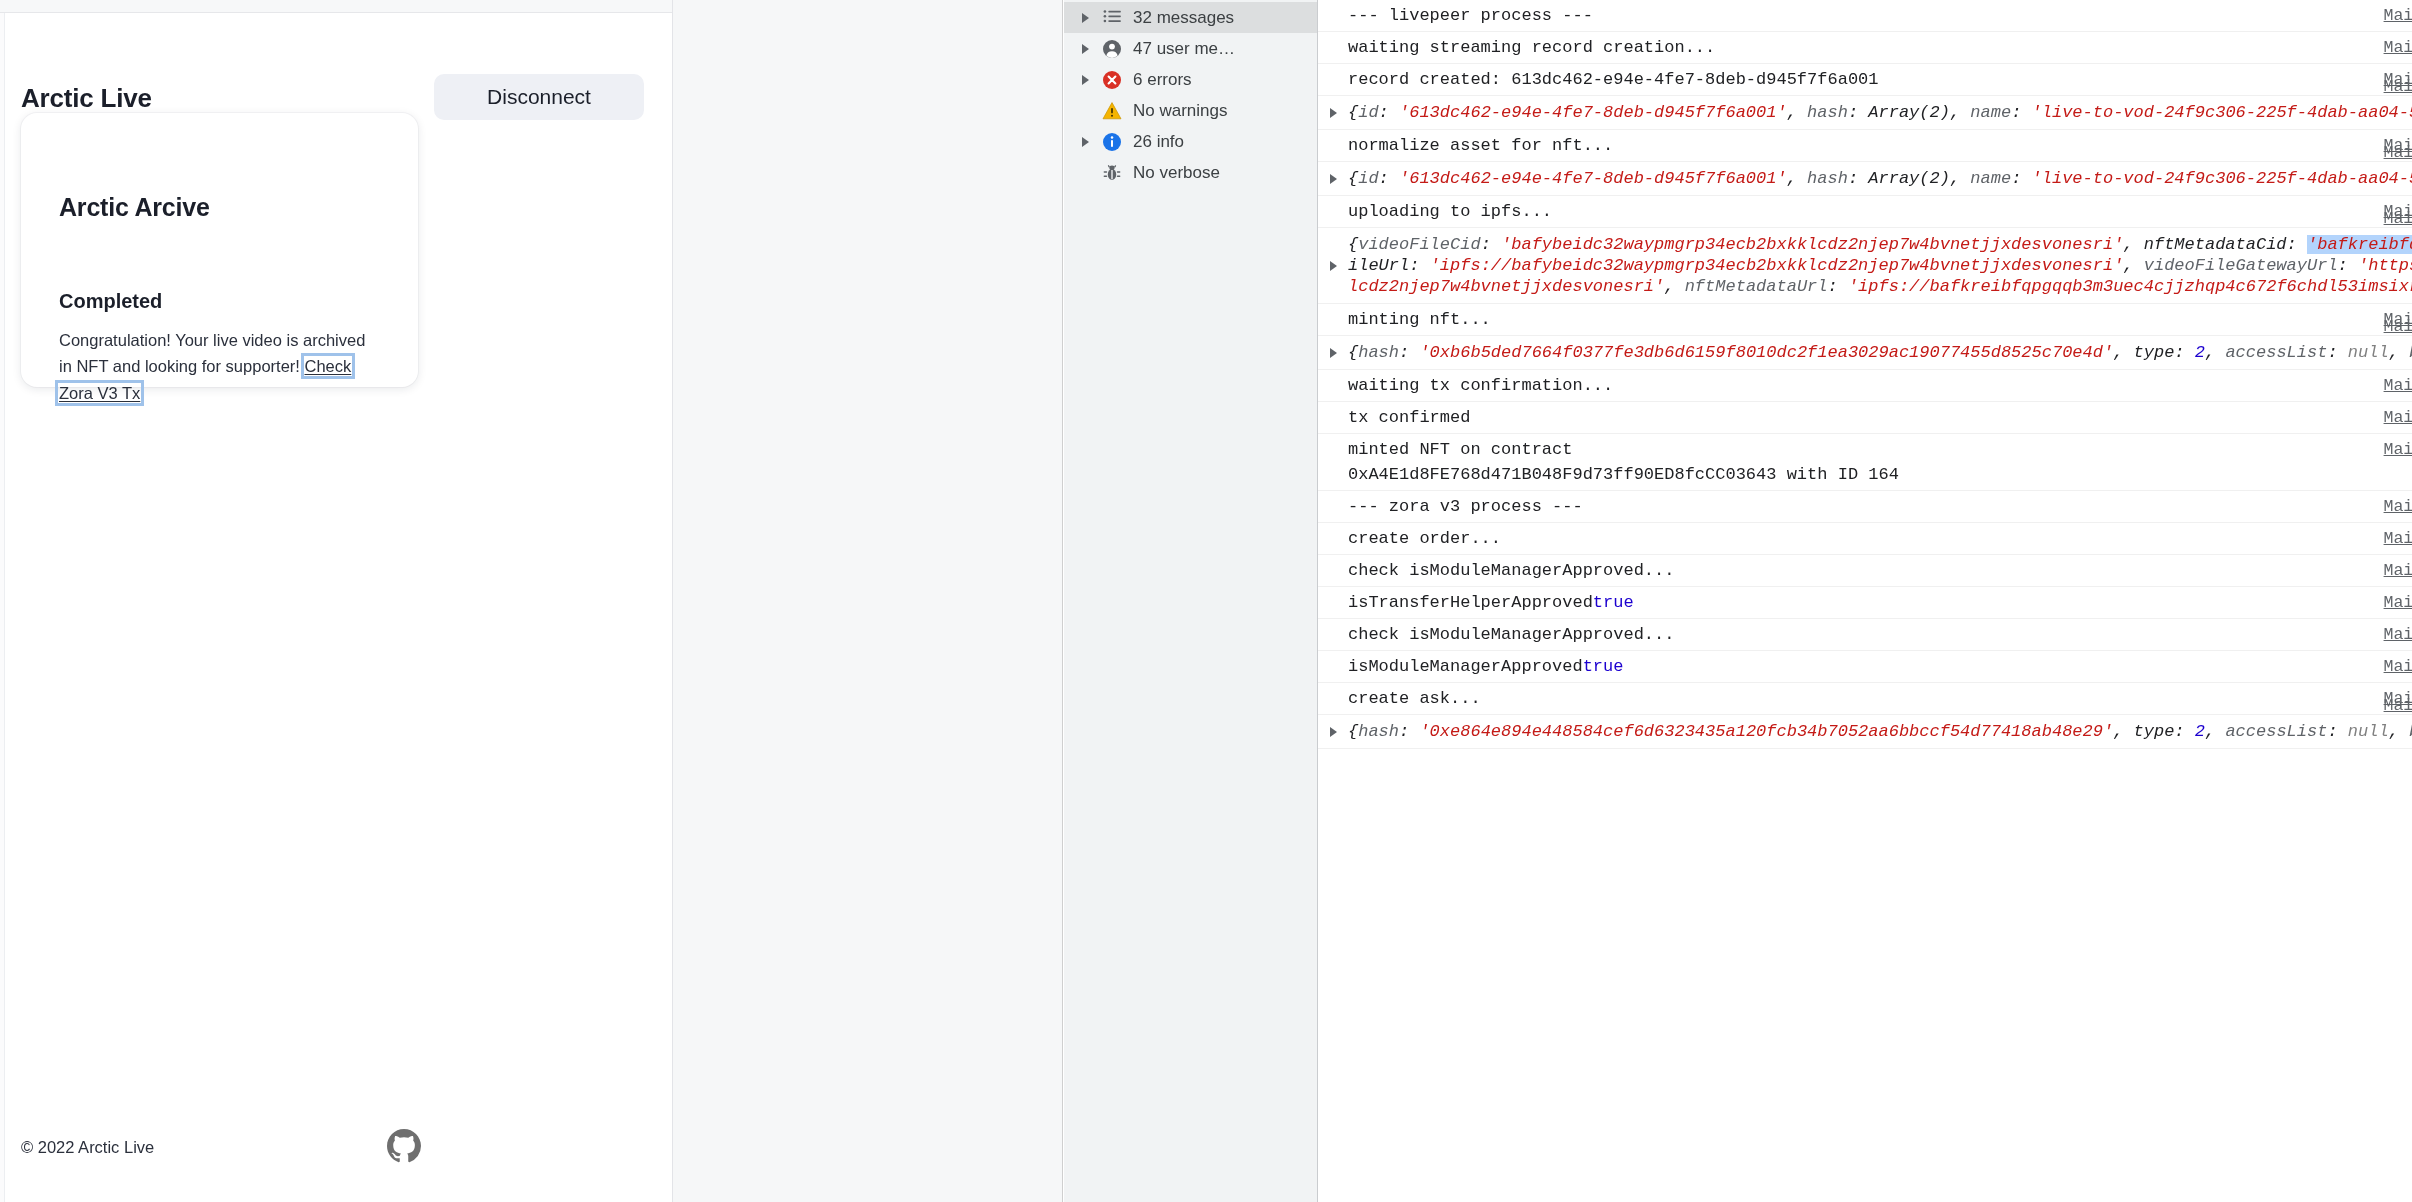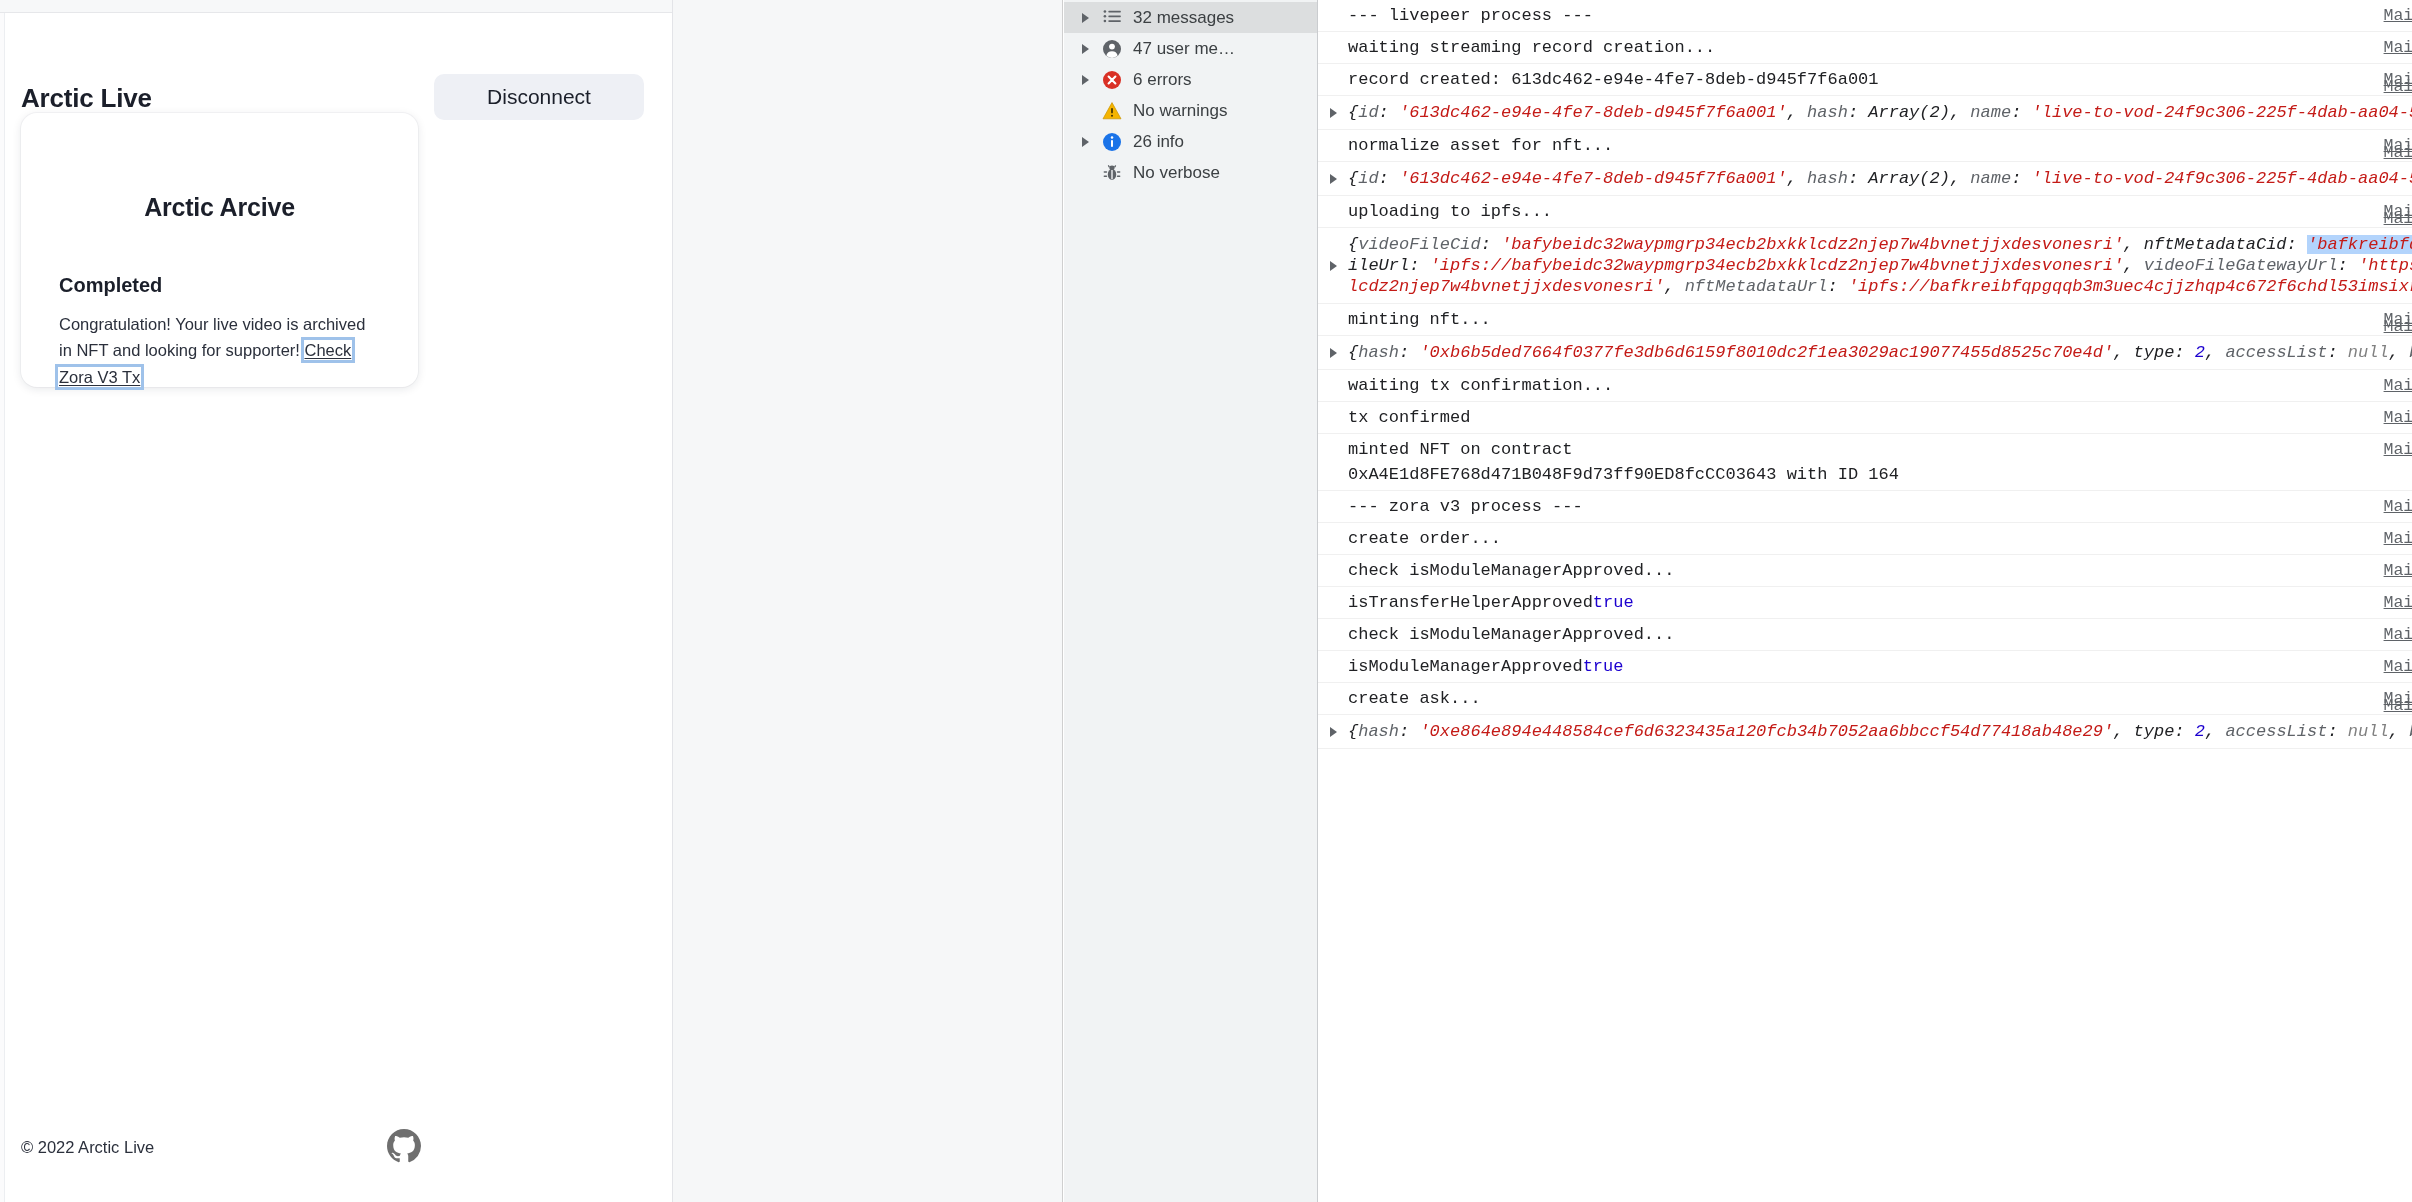--- a/index.html
+++ b/index.html
@@ -49,27 +49,27 @@
 
   .card {
     position: absolute; left: 21px; top: 113px;
     width: 397px; height: 274px;
     background: #ffffff;
     border-radius: 16px;
     box-shadow: 0 2px 10px rgba(22,28,45,0.10), 0 0 0 1px rgba(22,28,45,0.035);
     padding: 28px 38px;
   }
   .card-title {
-    text-align: center;
+    text-align: left;
     font-size: 25px; font-weight: 700; color: #1b1f2a;
     letter-spacing: -0.2px;
     margin-top: 52px;
   }
   .card-subtitle {
-    margin-top: 52px;
+    margin-top: 68px;
     font-size: 20px; font-weight: 700; color: #1b1f2a;
   }
   .card-body {
     margin-top: 14px;
     font-size: 16.5px; line-height: 1.6; color: #2b303c;
   }
   .zora-link {
     color: #2b303c;
     text-decoration: underline;
     text-underline-offset: 2px;

